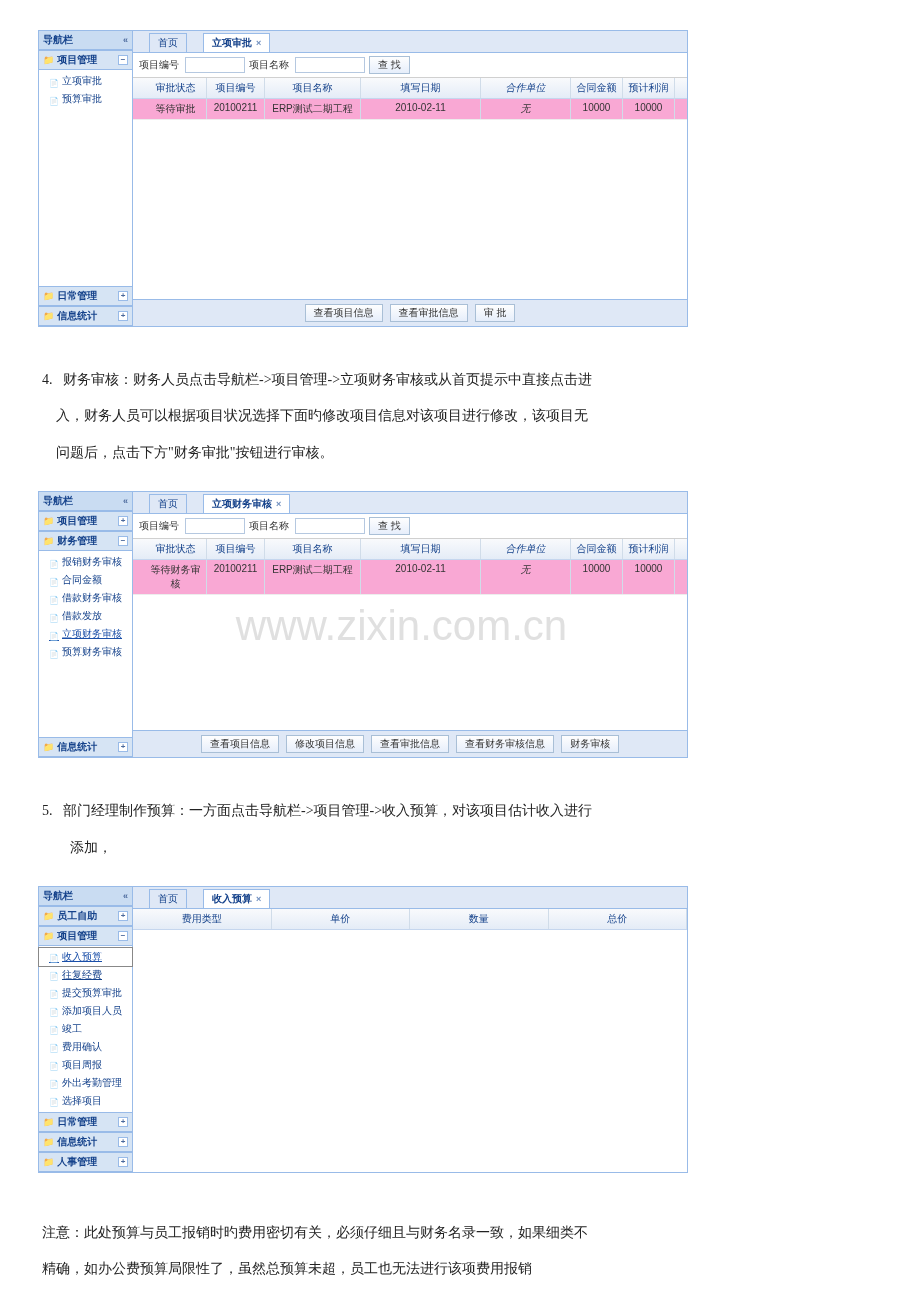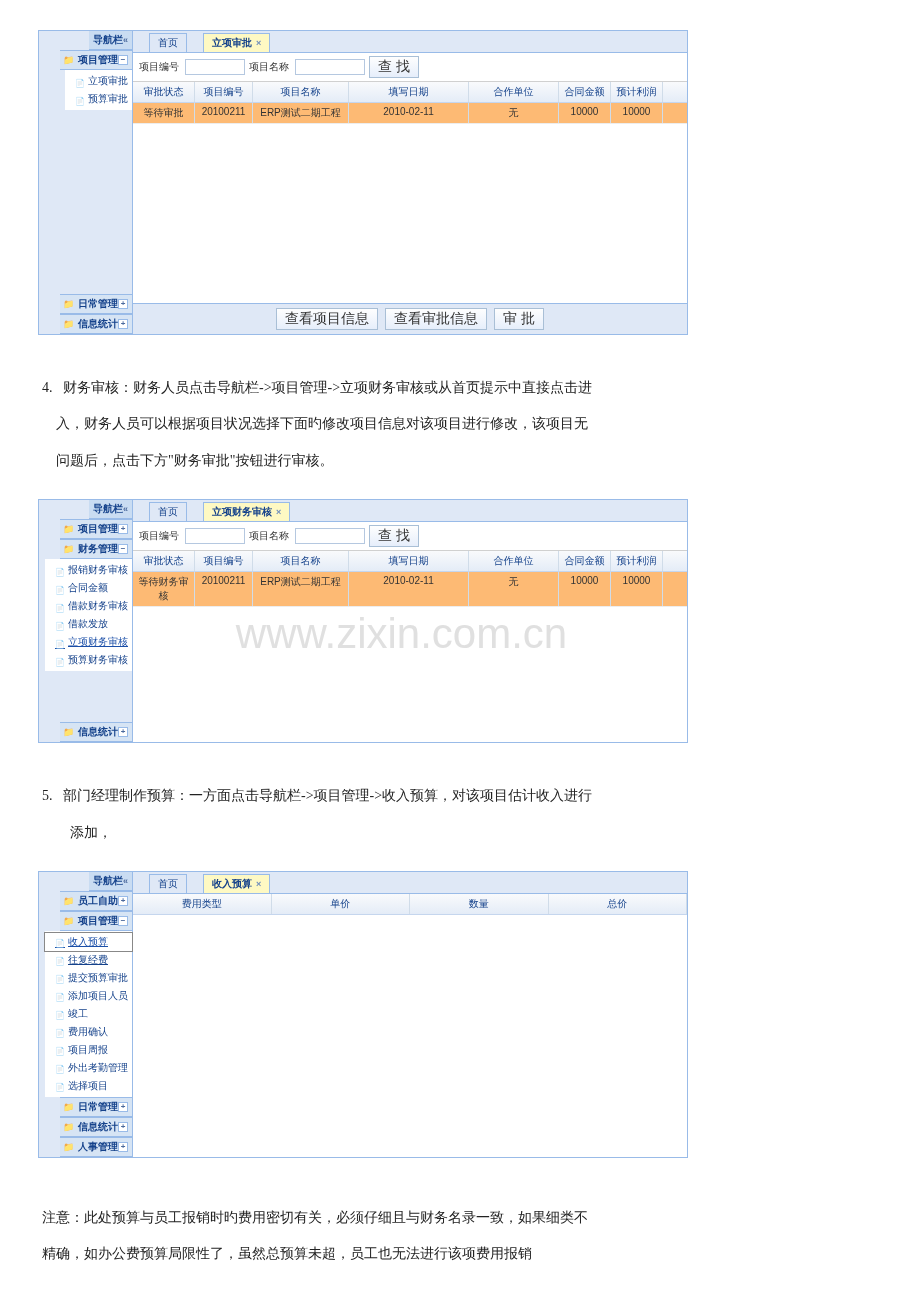--- a/index.html
+++ b/index.html
@@ -1,59 +1,59 @@
 <!DOCTYPE html>
 <html><head>
 <meta charset="utf-8">
 <style>
   * { box-sizing: border-box; margin: 0; padding: 0; }
   body { font-family: "SimSun", "Microsoft YaHei", Arial, sans-serif; font-size: 11px; background: #fff; width: 920px; margin: 0 auto; padding: 20px; color: #333; }
   
   .app-shell { border: 1px solid #99bbe8; background: #dfe8f6; margin: 10px 18px 30px; width: 650px; position: relative; }
   .app-layout { display: flex; }
   
-  .sidebar { width: 94px; background: #dfe8f6; border-right: 1px solid #99bbe8; font-size: 10px; display: flex; flex-direction: column; align-items: flex-end; }
+  .sidebar { width: 94px; background: #dfe8f6; border-right: 1px solid #99bbe8; font-size: 10px; display: flex; flex-direction: column; }
   .sidebar-title { background: #c9dcf2; border-bottom: 1px solid #99bbe8; padding: 2px 4px; display: flex; justify-content: space-between; align-items: center; color: #15428b; font-weight: bold; }
   .sidebar-title .collapse-icon { font-size: 9px; color: #4c6a9d; cursor: pointer; }
   .sidebar-panel-head { background: #d6e4f4; border: 1px solid #99bbe8; border-left: none; border-right: none; padding: 2px 4px; display: flex; justify-content: space-between; align-items: center; color: #15428b; font-weight: bold; cursor: pointer; }
   .sidebar-panel-head .toggle-icon { font-size: 8px; border: 1px solid #99bbe8; width: 10px; height: 10px; text-align: center; line-height: 8px; background: #fff; color: #4c6a9d; }
   .folder-icon::before { content: "📁"; font-size: 9px; margin-right: 3px; color: #ddb94a; }
   .sidebar-items { background: #fff; padding: 2px 0; }
   .sidebar-item { padding: 2px 4px 2px 10px; color: #15428b; cursor: pointer; display: flex; align-items: center; }
   .sidebar-item .item-icon { width: 10px; height: 9px; margin-right: 3px; display: inline-block; }
   .sidebar-item .item-icon::before { content: "📄"; font-size: 8px; color: #6a99d8; }
   .sidebar-item.selected { text-decoration: underline; color: #1b4fa8; }
   .sidebar-flex { flex: 1; background: #fff; }
   .bottom-panels { }
   
   .main { flex: 1; background: #fff; display: flex; flex-direction: column; }
   .tabs { background: #dfe8f6; border-bottom: 1px solid #99bbe8; display: flex; padding-top: 2px; }
   .tab { padding: 2px 8px; margin-left: 16px; border: 1px solid #99bbe8; border-bottom: none; font-size: 10px; color: #15428b; background: #dfe8f6; cursor: pointer; }
-  .tab.active { background: #fef9c3; font-weight: bold; padding-left: 8px; }
+  .tab.active { background: #ffffff; font-weight: bold; padding-left: 8px; }
   .tab .close-x { margin-left: 4px; color: #6b8bbd; font-size: 9px; }
   
   .search-bar { padding: 3px 6px; border-bottom: 1px solid #d0d0d0; display: flex; align-items: center; gap: 4px; font-size: 10px; }
   .search-bar label { margin-right: 2px; }
   .search-bar input[type=text] { border: 1px solid #b5c8e0; height: 16px; font-size: 10px; padding: 0 3px; }
-  .btn { border: 1px solid #a9bfd6; background: linear-gradient(#fefefe,#e6eefb); padding: 1px 8px; font-size: 14px; cursor: pointer; color: #333; }
+  .btn { border: 1px solid #a9bfd6; background: linear-gradient(#fefefe,#e6eefb); padding: 1px 8px; font-size: 10px; cursor: pointer; color: #333; }
   
   .grid { flex: 1; overflow: hidden; }
-  .grid-head, .grid-row { display: flex; font-size: 10px; }
+  .grid-head, .grid-row { display: flex; font-size: 10px; justify-content: center; }
   .grid-head { background: linear-gradient(#f9fafc,#e4ecf7); border-bottom: 1px solid #c5d6ee; }
   .grid-head > div, .grid-row > div { padding: 3px 4px; border-right: 1px solid #d0dce9; overflow: hidden; text-align: center; }
   .grid-head > div { color: #15428b; font-weight: normal; }
   .grid-row { background: #fff; border-bottom: 1px solid #ededed; }
-  .grid-row.selected { background: #fdba74; }
+  .grid-row.selected { background: #f9a8d4; }
   .grid-body { height: 200px; background: #fff; }
   
   .c-status { width: 62px; }
   .c-num { width: 58px; }
   .c-name { width: 96px; }
   .c-date { width: 120px; }
-  .c-partner { width: 90px; }
+  .c-partner { width: 90px; font-style: italic; }
   .c-amount { width: 52px; }
   .c-pred { width: 52px; }
   .budget-body { height: 240px; background: #fff; }
   
   .footer-bar { background: #dfe8f6; border-top: 1px solid #99bbe8; padding: 4px; text-align: center; }
   .footer-bar .btn { margin: 0 2px; }
   
   .doc-text { font-size: 14px; line-height: 2.6; padding: 5px 22px 10px; color: #222; font-family: "SimSun", serif; }
   .watermark { position: absolute; left: 94px; right: 17px; top: 110px; font-size: 42px; color: #e0e0e0; text-align: center; pointer-events: none; font-family: Arial, sans-serif; }
 </style>
@@ -220,20 +220,27 @@
           <div class="c-status">等待财务审核</div>
           <div class="c-num">20100211</div>
           <div class="c-name">ERP测试二期工程</div>
           <div class="c-date">2010-02-11</div>
           <div class="c-partner">无</div>
           <div class="c-amount">10000</div>
           <div class="c-pred">10000</div>
         </div>
       </div>
     </div>
+    <div class="footer-bar">
+      <button class="btn">查看项目信息</button>
+      <button class="btn">修改项目信息</button>
+      <button class="btn">查看审批信息</button>
+      <button class="btn">查看财务审核信息</button>
+      <button class="btn">财务审核</button>
+    </div>
   </div>
 </div>
 </div>
 
 <div class="doc-text">
   <span>5.</span>&nbsp;&nbsp;
   <span>部门经理制作预算：一方面点击导航栏-&gt;项目管理-&gt;收入预算，对该项目估计收入进行</span><br>
   &nbsp;&nbsp;&nbsp;&nbsp;&nbsp;&nbsp;&nbsp;&nbsp;<span>添加，</span>
 </div>
 

